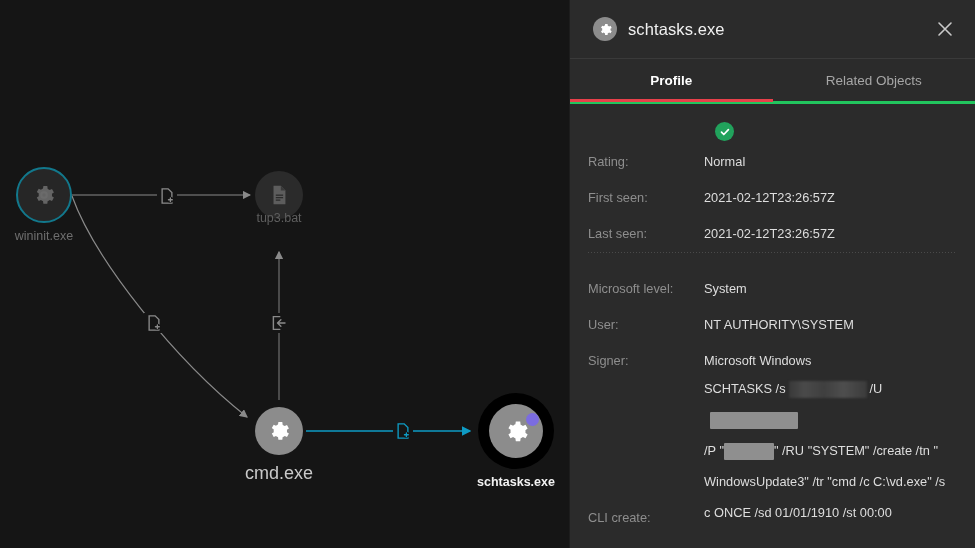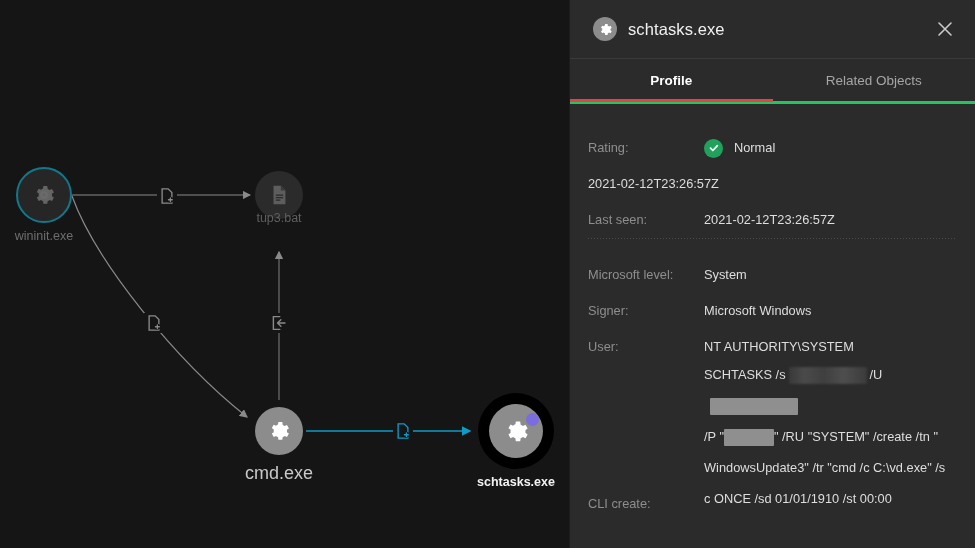--- a/index.html
+++ b/index.html
@@ -176,20 +176,21 @@
   .field-value {
     color: #dedede;
     font-size: 12.8px;
     line-height: 20px;
     padding-top: 2px;
     word-break: break-word;
   }
   .rating-value {
     display: flex; align-items: center; gap: 11px;
     padding-top: 0;
+    flex-direction: column;
   }
   .rating-dot {
     width: 19px; height: 19px; border-radius: 50%;
     background: #21a25c;
     display: flex; align-items: center; justify-content: center;
     flex: 0 0 19px;
   }
   .divider-dotted {
     margin: 8px 18px 10px 18px;
     height: 1px;
@@ -341,44 +342,45 @@
           <span class="rating-dot">
             <svg width="12" height="12" viewBox="0 0 12 12">
               <path d="M2.5 6.2 L4.8 8.5 L9.4 3.7" stroke="#ffffff" stroke-width="1.7" fill="none" stroke-linecap="round" stroke-linejoin="round"></path>
             </svg>
           </span>
           <span>Normal</span>
         </div>
       </div>
 
       <div class="field-row">
+        <div class="field-label">First seen:</div>
         <div class="field-value">2021-02-12T23:26:57Z</div>
       </div>
 
       <div class="field-row">
         <div class="field-label">Last seen:</div>
         <div class="field-value">2021-02-12T23:26:57Z</div>
       </div>
 
       <div class="divider-dotted"></div>
 
 
       <div class="field-row">
         <div class="field-label">Microsoft level:</div>
         <div class="field-value">System</div>
       </div>
 
       <div class="field-row">
+        <div class="field-label">User:</div>
+        <div class="field-value">NT AUTHORITY\SYSTEM</div>
+      </div>
+
+      <div class="field-row">
         <div class="field-label">Signer:</div>
         <div class="field-value">Microsoft Windows</div>
-      </div>
-
-      <div class="field-row">
-        <div class="field-label">User:</div>
-        <div class="field-value">NT AUTHORITY\SYSTEM</div>
       </div>
 
       <div class="field-row">
         <div class="field-label">CLI create:</div>
         <div class="field-value">
           <div class="cli-line">
             <span>SCHTASKS /s</span><span class="redact blur" style="width:78px;height:17px;margin:0 3px;"></span><span>/U</span><span class="redact solid" style="width:88px;height:17px;margin-left:6px;"></span>
           </div>
           <div class="cli-line">
             <span>/P "</span><span class="redact solid" style="width:50px;height:17px;"></span><span>" /RU "SYSTEM" /create /tn "</span>

